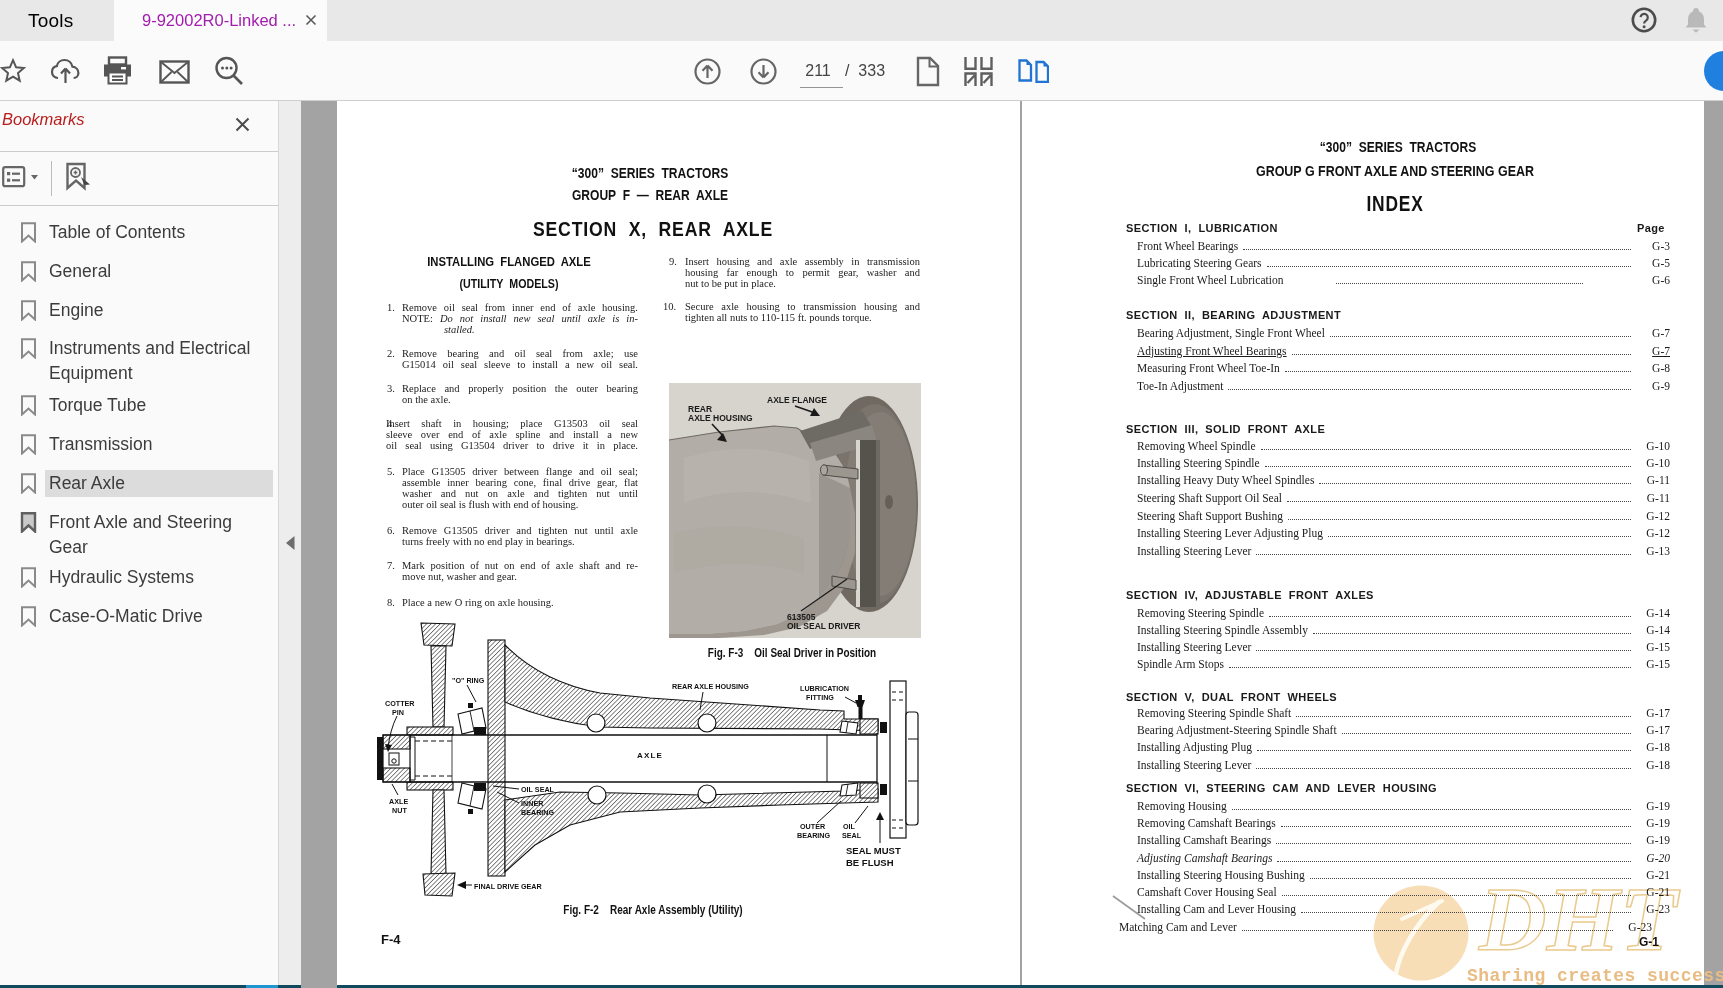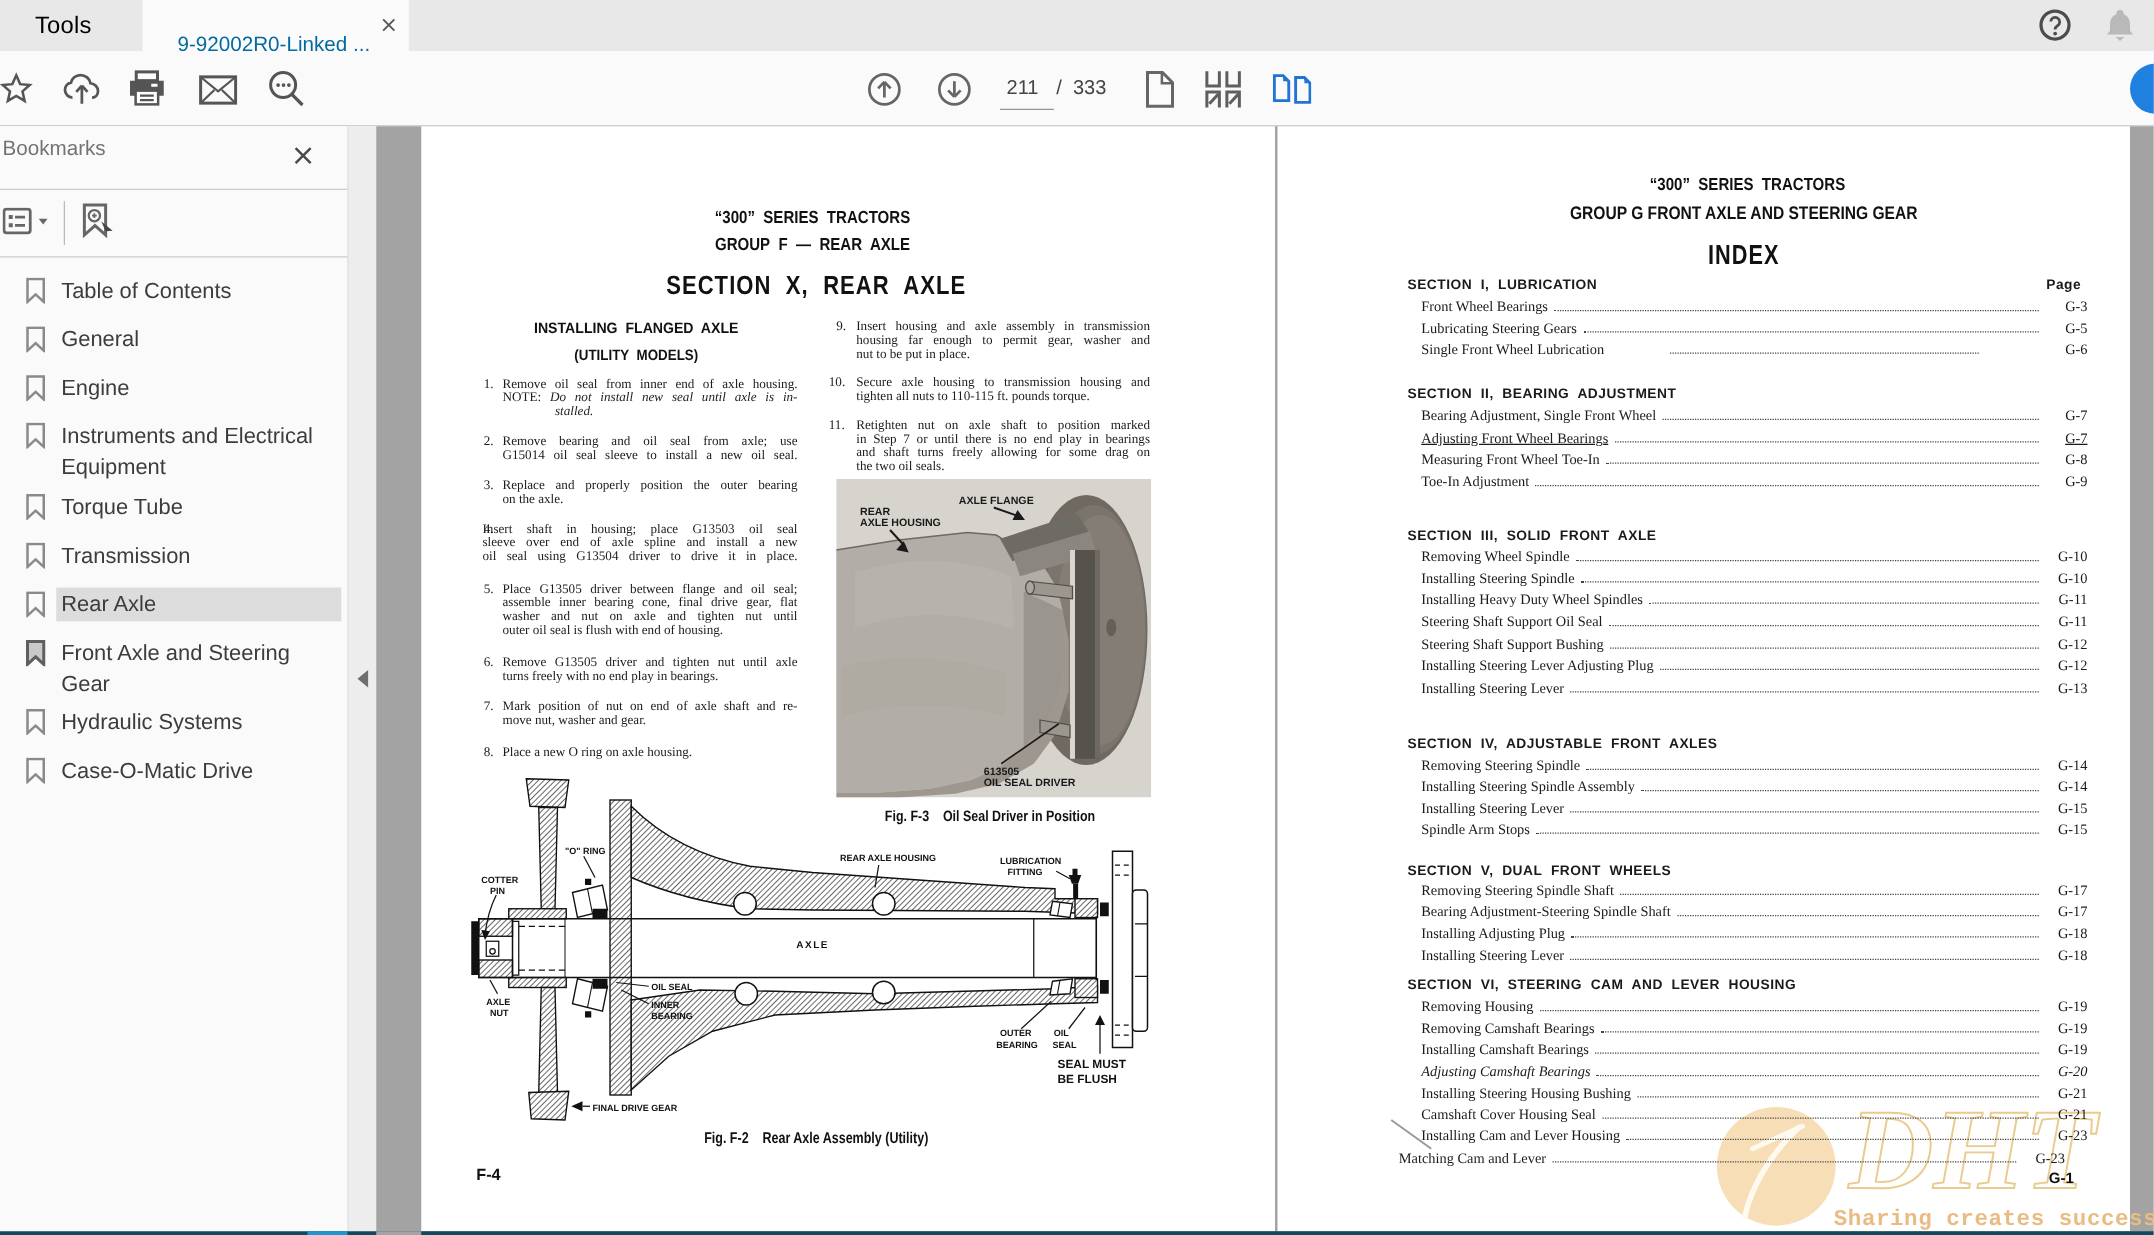--- a/index.html
+++ b/index.html
@@ -35,21 +35,21 @@
   .row .t{white-space:nowrap;}
   .row .d{flex:1;border-bottom:1px dotted #444;margin:0 3px 3px 5px;height:1px;}
   .row .n{width:36px;text-align:right;white-space:nowrap;}
 </style>
 </head>
 <body>
 
 <div class="abs" id="tabbar"></div>
 <div class="abs" id="tab-active"></div>
 <div class="abs" style="left:28px;top:0;height:49px;line-height:41px;font-size:19px;letter-spacing:.2px;color:#000000;">Tools</div>
-<div class="abs" style="left:142px;top:16px;height:41px;line-height:41px;font-size:16.5px;color:#0369a1;">9-92002R0-Linked ...</div>
+<div class="abs" style="left:142px;top:0;height:41px;line-height:41px;font-size:16.5px;color:#a21caf;">9-92002R0-Linked ...</div>
 <svg class="abs" style="left:303px;top:12px;" width="16" height="16" viewBox="0 0 16 16">
  <path d="M3.5 3.5 L12.5 12.5 M12.5 3.5 L3.5 12.5" stroke="#5a5a5a" stroke-width="1.6"></path>
 </svg>
 <svg class="abs" style="left:1631px;top:7px" width="26" height="26" viewBox="0 0 26 26">
  <circle cx="13" cy="13" r="11.2" fill="none" stroke="#4c4c4c" stroke-width="2.6"></circle>
  <path d="M9.6 10.2 a3.6 3.6 0 1 1 5.4 3.4 q-1.9 1.1 -1.9 2.9" fill="none" stroke="#4c4c4c" stroke-width="2.2"></path>
  <circle cx="13.1" cy="19.8" r="1.5" fill="#4c4c4c"></circle>
 </svg>
 <svg class="abs" style="left:1683px;top:6px" width="26" height="28" viewBox="0 0 26 28">
  <path d="M13 2 c1.8 0 3 1.2 3 3 l0 .5 c3 1 5 3.8 5 7.5 l0 5.5 2.5 3 -21 0 2.5 -3 0 -5.5 c0 -3.7 2 -6.5 5 -7.5 l0 -.5 c0 -1.8 1.2 -3 3 -3 z" fill="#b9b9b9"></path>
@@ -119,21 +119,21 @@
   <path d="M1.5 1.5 l7 0 4.5 4.5 0 15.5 -11.5 0 z"></path>
   <path d="M18.5 3 l7 0 4.5 4.5 0 15.5 -11.5 0 z"></path>
  </g>
  <path d="M8.5 1.5 l4.5 4.5 -4.5 0 z" fill="#2174d4"></path>
  <path d="M25.5 3 l4.5 4.5 -4.5 0 z" fill="#2174d4"></path>
 </svg>
 <div class="abs" style="left:1704px;top:51px;width:40px;height:40px;border-radius:50%;background:#2080e0;"></div>
 
 <div class="abs" id="sidebar"></div>
 <div class="abs" id="gutter"></div>
-<div class="abs" style="left:2px;top:110px;font-size:16.5px;color:#737373;">Bookmarks</div>
+<div class="abs" style="left:2px;top:110px;font-size:16.5px;color:#b91c1c;font-style:italic;">Bookmarks</div>
 <svg class="abs" style="left:234px;top:116px" width="17" height="17" viewBox="0 0 17 17">
  <path d="M2.5 2.5 L14.5 14.5 M14.5 2.5 L2.5 14.5" stroke="#4a4a4a" stroke-width="2"></path>
 </svg>
 <div class="abs" style="left:0;top:151px;width:278px;border-top:1px solid #cccccc;"></div>
 <div class="abs" style="left:0;top:205px;width:278px;border-top:1px solid #cccccc;"></div>
 <div class="abs" style="left:51px;top:161px;height:35px;border-left:1px solid #bbb;"></div>
 
 <svg class="abs" style="left:2px;top:166px" width="40" height="23" viewBox="0 0 40 23">
  <rect x="1.2" y="1.2" width="21" height="19" rx="2" fill="none" stroke="#666" stroke-width="2.2"></rect>
  <rect x="5" y="6" width="3.2" height="3.2" fill="#666"></rect>
@@ -272,29 +272,20 @@
         <div class="jl">Insert housing and axle assembly in transmission</div>
         <div class="jl">housing far enough to permit gear, washer and</div>
         <div>nut to be put in place.</div>
       </div>
     </div>
     <div class="item col" style="left:329px;top:199.5px;width:254px;">
       <span class="num" style="left:-3px;">10.</span>
       <div style="margin-left:19px;">
         <div class="jl">Secure axle housing to transmission housing and</div>
         <div>tighten all nuts to 110-115 ft. pounds torque.</div>
-      </div>
-    </div>
-    <div class="item col" style="left:329px;top:233.5px;width:254px;">
-      <span class="num" style="left:-3px;">11.</span>
-      <div style="margin-left:19px;">
-        <div class="jl">Retighten nut on axle shaft to position marked</div>
-        <div class="jl">in Step 7 or until there is no end play in bearings</div>
-        <div class="jl">and shaft turns freely allowing for some drag on</div>
-        <div>the two oil seals.</div>
       </div>
     </div>
     <svg id="fig3" class="abs" style="left:332px;top:282px;" width="252" height="255" viewBox="0 0 252 255">
       <rect x="0" y="0" width="252" height="255" fill="#d7d4ce"></rect>
       <ellipse cx="200" cy="121" rx="49" ry="108" fill="#6f6962"></ellipse>
       <ellipse cx="206" cy="121" rx="42" ry="100" fill="#7a746d"></ellipse>
       <ellipse cx="211" cy="121" rx="36" ry="92" fill="#837d76"></ellipse>
       <ellipse cx="182" cy="41" rx="4" ry="6.5" fill="#544f49"></ellipse>
       <ellipse cx="220" cy="119" rx="4" ry="7" fill="#655f58"></ellipse>
       <ellipse cx="204" cy="204" rx="4" ry="6" fill="#5e5851"></ellipse>

